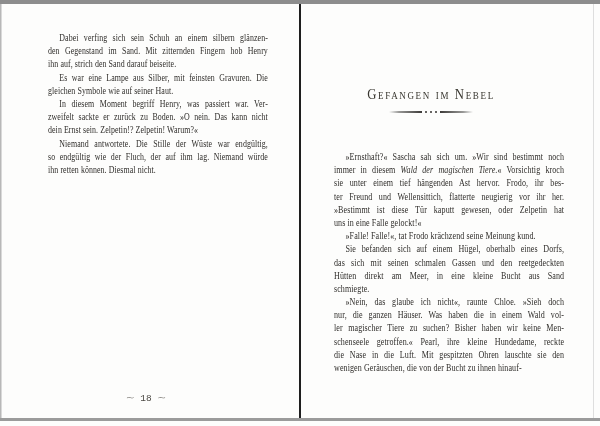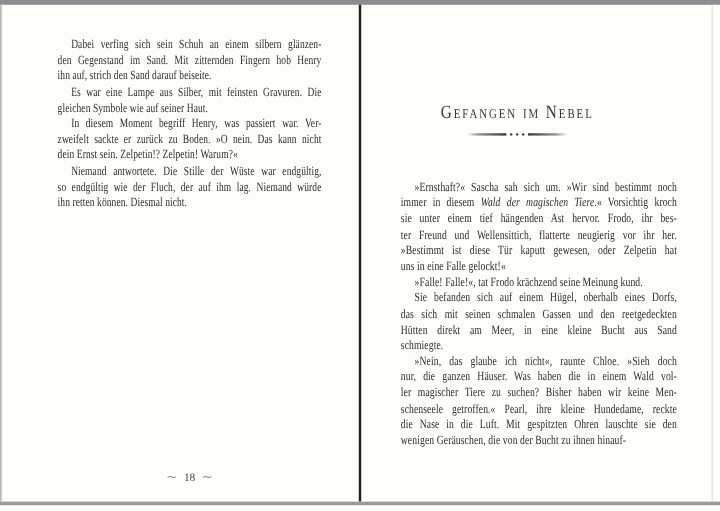--- a/index.html
+++ b/index.html
@@ -44,21 +44,21 @@
   .divider .seg { height:1.6px; width:33px; flex:0 0 auto; }
   .divider .seg.l { background:linear-gradient(90deg, rgba(90,90,90,0) 0%, rgba(70,70,68,0.55) 30%, #3c3a38 100%); }
   .divider .seg.r { background:linear-gradient(270deg, rgba(90,90,90,0) 0%, rgba(70,70,68,0.55) 30%, #3c3a38 100%); }
   .divider .dots { display:flex; gap:2.5px; margin:0 2.5px; }
   .divider .dot { width:2.6px; height:2.6px; border-radius:50%; background:#343230; }
 
   .pageno {
     position:absolute; top:389px; height:12px; line-height:12px;
     text-align:center; font-size:9.5px; color:#4c4944;
   }
-  #pageno-left  { left:46px; width:220px; }
+  #pageno-left  { left:34px; width:220px;font-family:Liberation Mono, monospace; }
   #pageno-right { left:33px; width:230px; }
   .orn { font-size:8px; color:#6d6a64; margin:0 6px; position:relative; top:-1px; }
 </style>
 </head>
 <body>
 
 <div id="frame">
   <div class="top-edge"></div>
   <div class="left-edge"></div>
   <div class="right-edge"></div>

